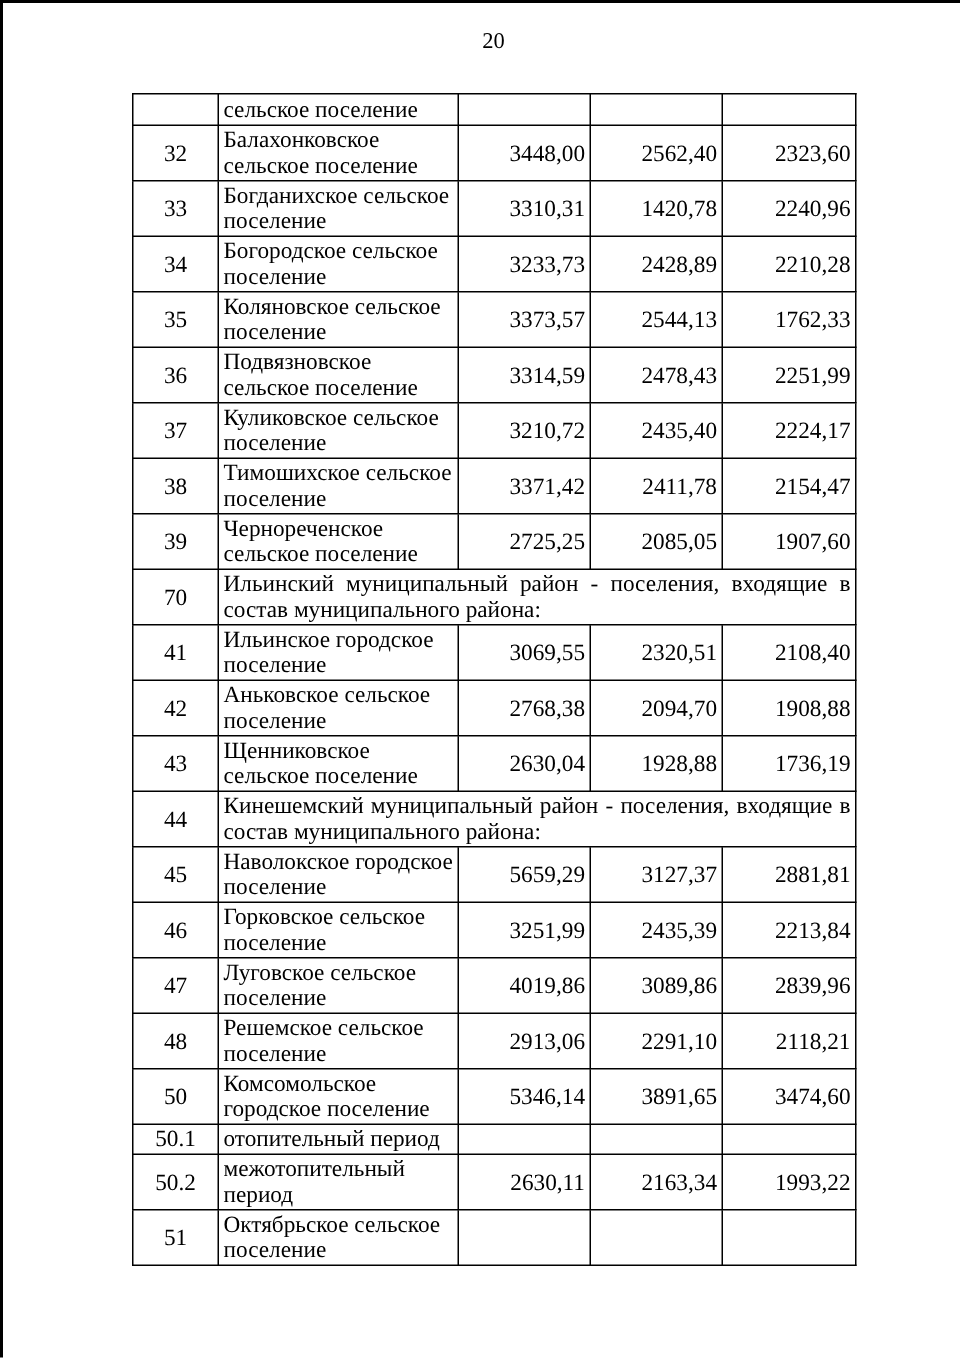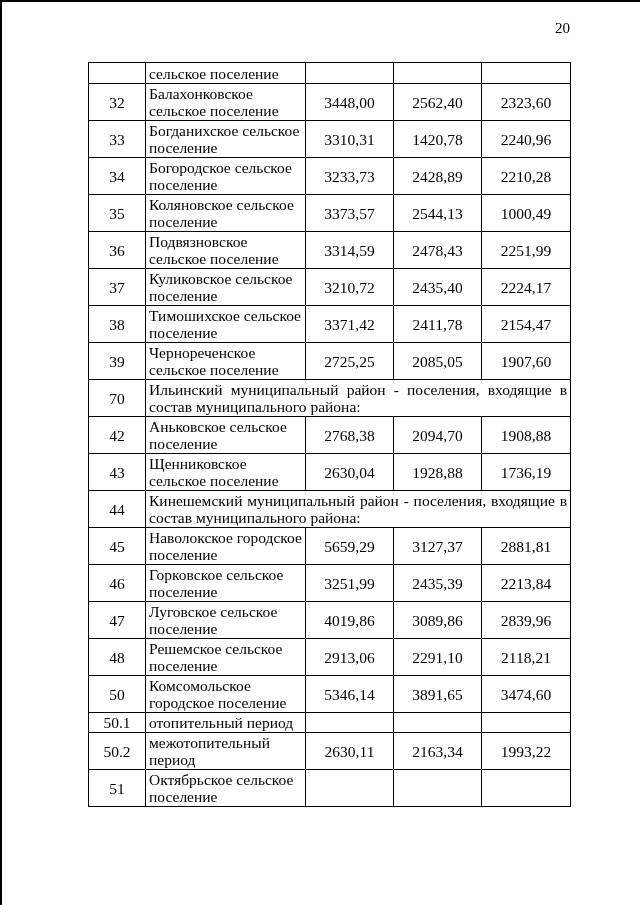--- a/index.html
+++ b/index.html
@@ -25,21 +25,21 @@
     position: absolute;
     left: 0; top: 0;
     width: 640px; height: 2px;
     background: #000;
   }
   .page-number {
     position: absolute;
     top: 20px;
     left: 88px;
     width: 482px;
-    text-align: right;
+    text-align: center;
     font-size: 15px;
   }
   table.tariff {
     position: absolute;
     top: 62px;
     left: 88px;
     width: 482px;
     border-collapse: collapse;
     table-layout: fixed;
     font-size: 15.5px;
@@ -52,21 +52,21 @@
     overflow: hidden;
   }
   td.num {
     text-align: center;
   }
   td.name {
     text-align: left;
     padding-left: 5px;
   }
   td.val {
-    text-align: center;
+    text-align: right;
   }
   td.span-cell {
     text-align: justify;
     padding-left: 5px;
     padding-right: 4px;
   }
   tr.cont-row td {
     height: 18px;
   }
   tr.two-line td.name, tr.two-line td.val, tr.two-line td.num {
@@ -116,21 +116,21 @@
         <td class="name">Богородское сельское поселение</td>
         <td class="val">3233,73</td>
         <td class="val">2428,89</td>
         <td class="val">2210,28</td>
       </tr>
       <tr class="two-line">
         <td class="num">35</td>
         <td class="name">Коляновское сельское поселение</td>
         <td class="val">3373,57</td>
         <td class="val">2544,13</td>
-        <td class="val">1000,49</td>
+        <td class="val">1762,33</td>
       </tr>
       <tr class="two-line">
         <td class="num">36</td>
         <td class="name">Подвязновское сельское поселение</td>
         <td class="val">3314,59</td>
         <td class="val">2478,43</td>
         <td class="val">2251,99</td>
       </tr>
       <tr class="two-line">
         <td class="num">37</td>
@@ -151,20 +151,27 @@
         <td class="name">Чернореченское сельское поселение</td>
         <td class="val">2725,25</td>
         <td class="val">2085,05</td>
         <td class="val">1907,60</td>
       </tr>
       <tr class="two-line">
         <td class="num">70</td>
         <td class="span-cell" colspan="4">Ильинский муниципальный район - поселения, входящие в состав муниципального района:</td>
       </tr>
       <tr class="two-line">
+        <td class="num">41</td>
+        <td class="name">Ильинское городское поселение</td>
+        <td class="val">3069,55</td>
+        <td class="val">2320,51</td>
+        <td class="val">2108,40</td>
+      </tr>
+      <tr class="two-line">
         <td class="num">42</td>
         <td class="name">Аньковское сельское поселение</td>
         <td class="val">2768,38</td>
         <td class="val">2094,70</td>
         <td class="val">1908,88</td>
       </tr>
       <tr class="two-line">
         <td class="num">43</td>
         <td class="name">Щенниковское сельское поселение</td>
         <td class="val">2630,04</td>

